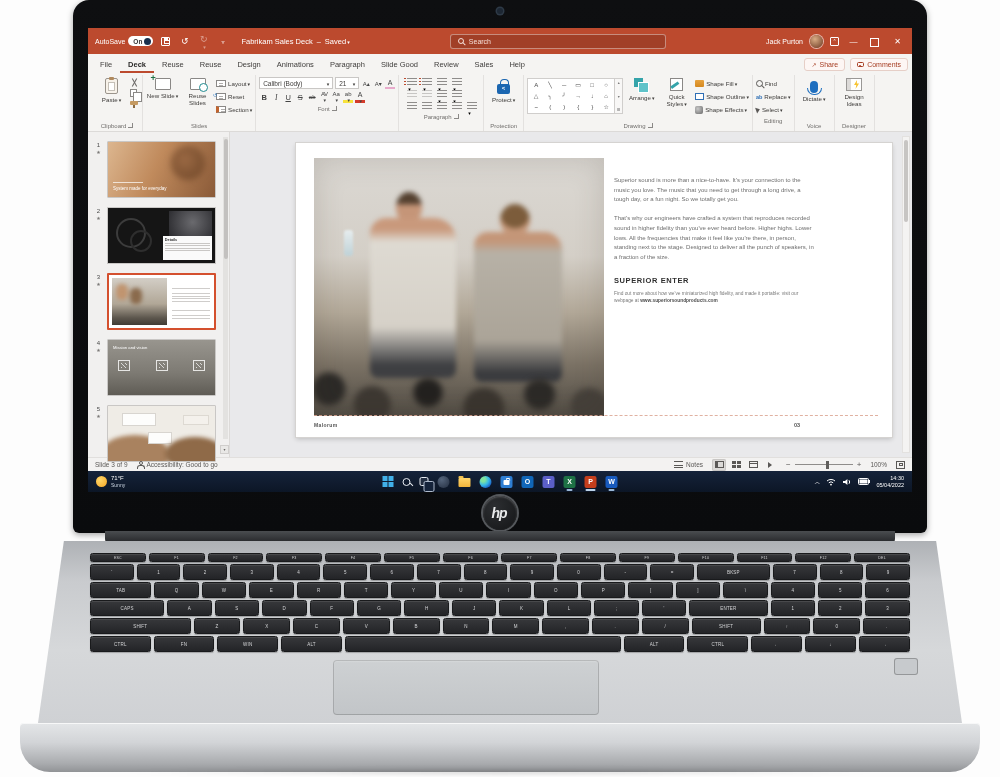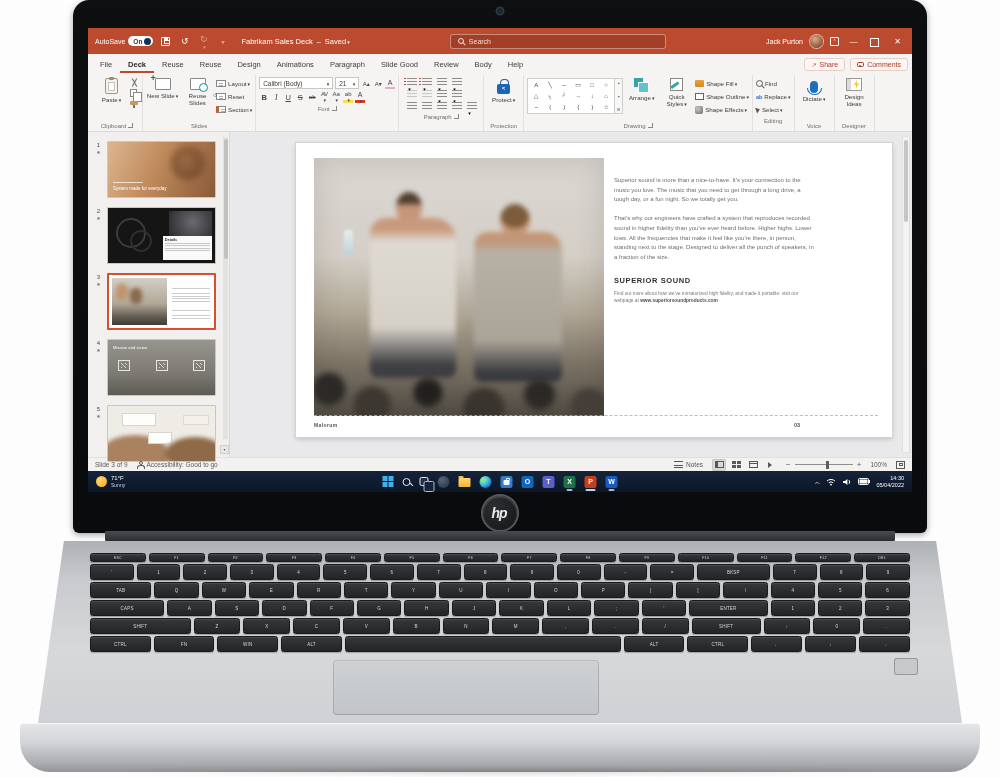--- a/index.html
+++ b/index.html
@@ -320,21 +320,21 @@
         <div class="tabs" id="tabs">
             <span class="tab">File</span>
             <span class="tab active">Deck</span>
             <span class="tab">Reuse</span>
             <span class="tab">Reuse</span>
             <span class="tab">Design</span>
             <span class="tab">Animations</span>
             <span class="tab">Paragraph</span>
             <span class="tab">Slide Good</span>
             <span class="tab">Review</span>
-            <span class="tab">Body</span>
+            <span class="tab">Sales</span>
             <span class="tab">Help</span>
           </div>
         <div class="tabactions">
           <span class="actbtn">
               <span class="ic-share"></span>
               <span>Share</span>
             </span>
           <span class="actbtn">
               <span class="ic-comment"></span>
               <span>Comments</span>
@@ -654,21 +654,21 @@
                   <span class="torso"></span>
                 </span>
               <span class="ph-bottle"></span>
               <span class="ph-crowd"></span>
             </div>
             <div class="textcol">
               <div class="slidebody">
                 <p>Superior sound is more than a nice-to-have. It's your connection to the music you love. The music that you need to get through a long drive, a tough day, or a fun night. So we totally get you.</p>
                 <p>That's why our engineers have crafted a system that reproduces recorded sound in higher fidelity than you've ever heard before. Higher highs. Lower lows. All the frequencies that make it feel like you're there, in person, standing next to the stage. Designed to deliver all the punch of speakers, in a fraction of the size.</p>
               </div>
-              <div class="h2">SUPERIOR SOUND</div>
+              <div class="h2">SUPERIOR ENTER</div>
               <div class="fnote"><span>Find out more about how we've miniaturized high fidelity, and made it portable: visit our webpage at </span><b>www.superiorsoundproducts.com</b></div>
             </div>
             <div class="rule"></div>
             <div class="footer-left">Malorum</div>
             <div class="pagenum">03</div>
           </div>
           <div class="vscroll">
               <div class="vthumb"></div>
             </div>
         </div>

